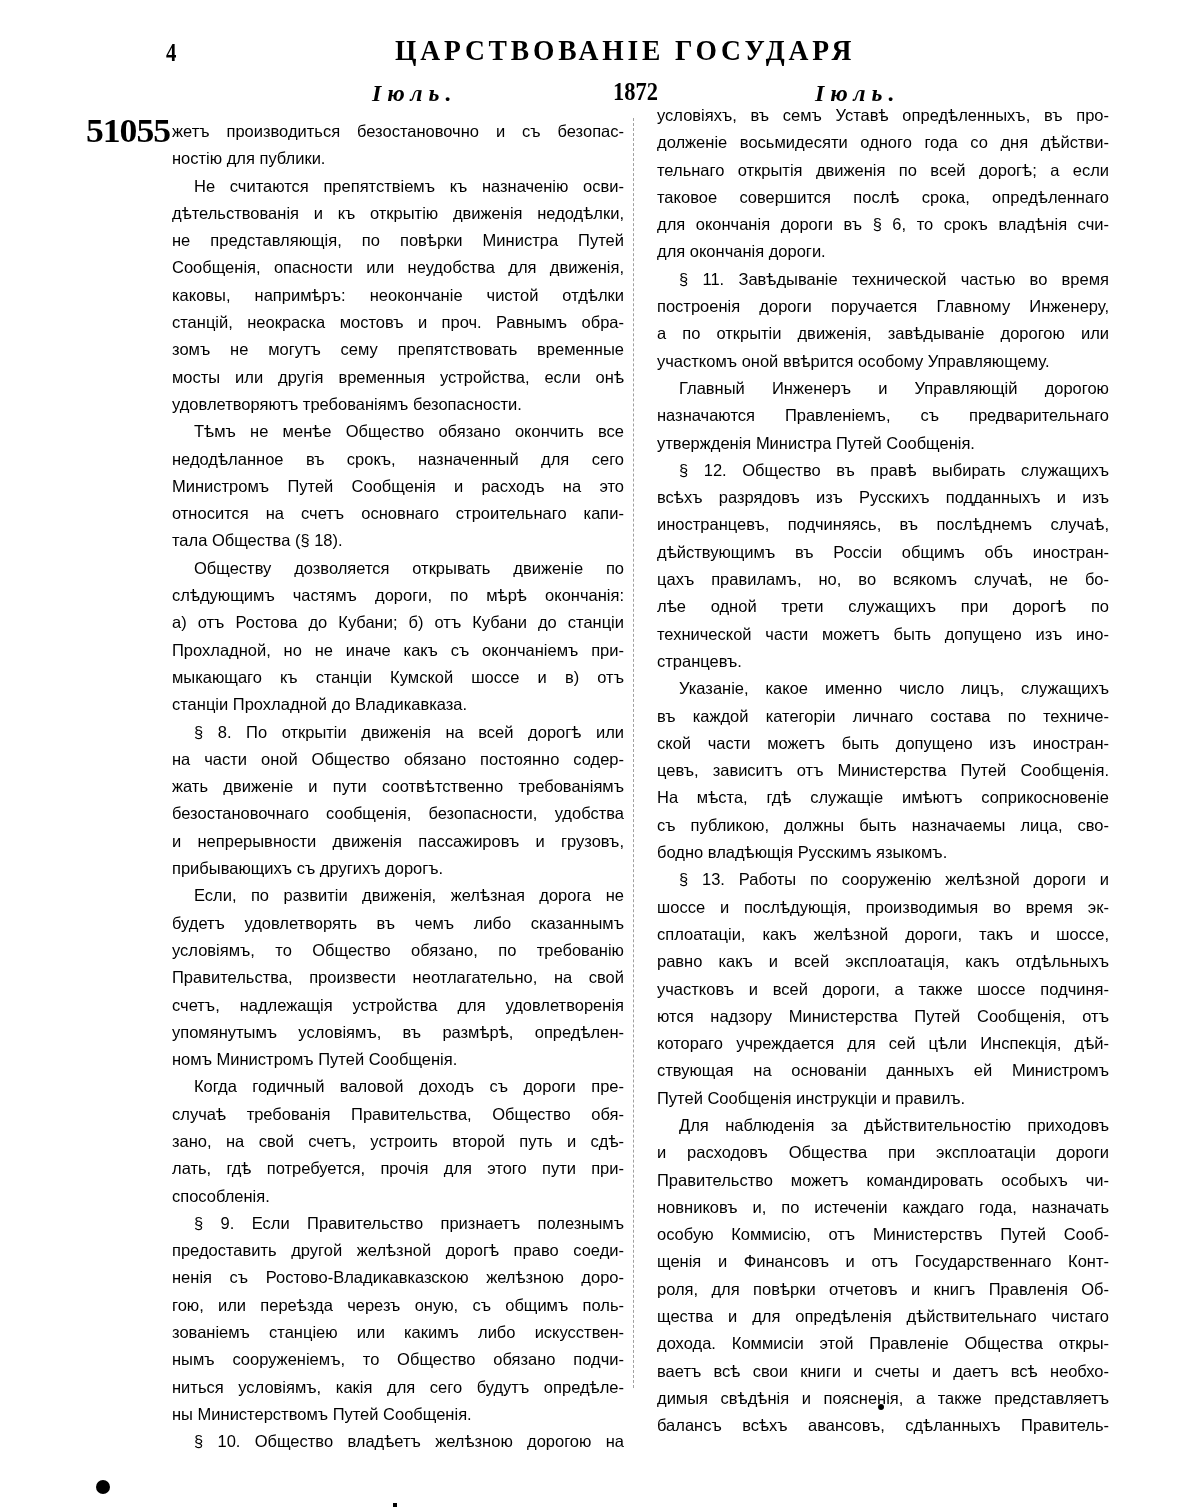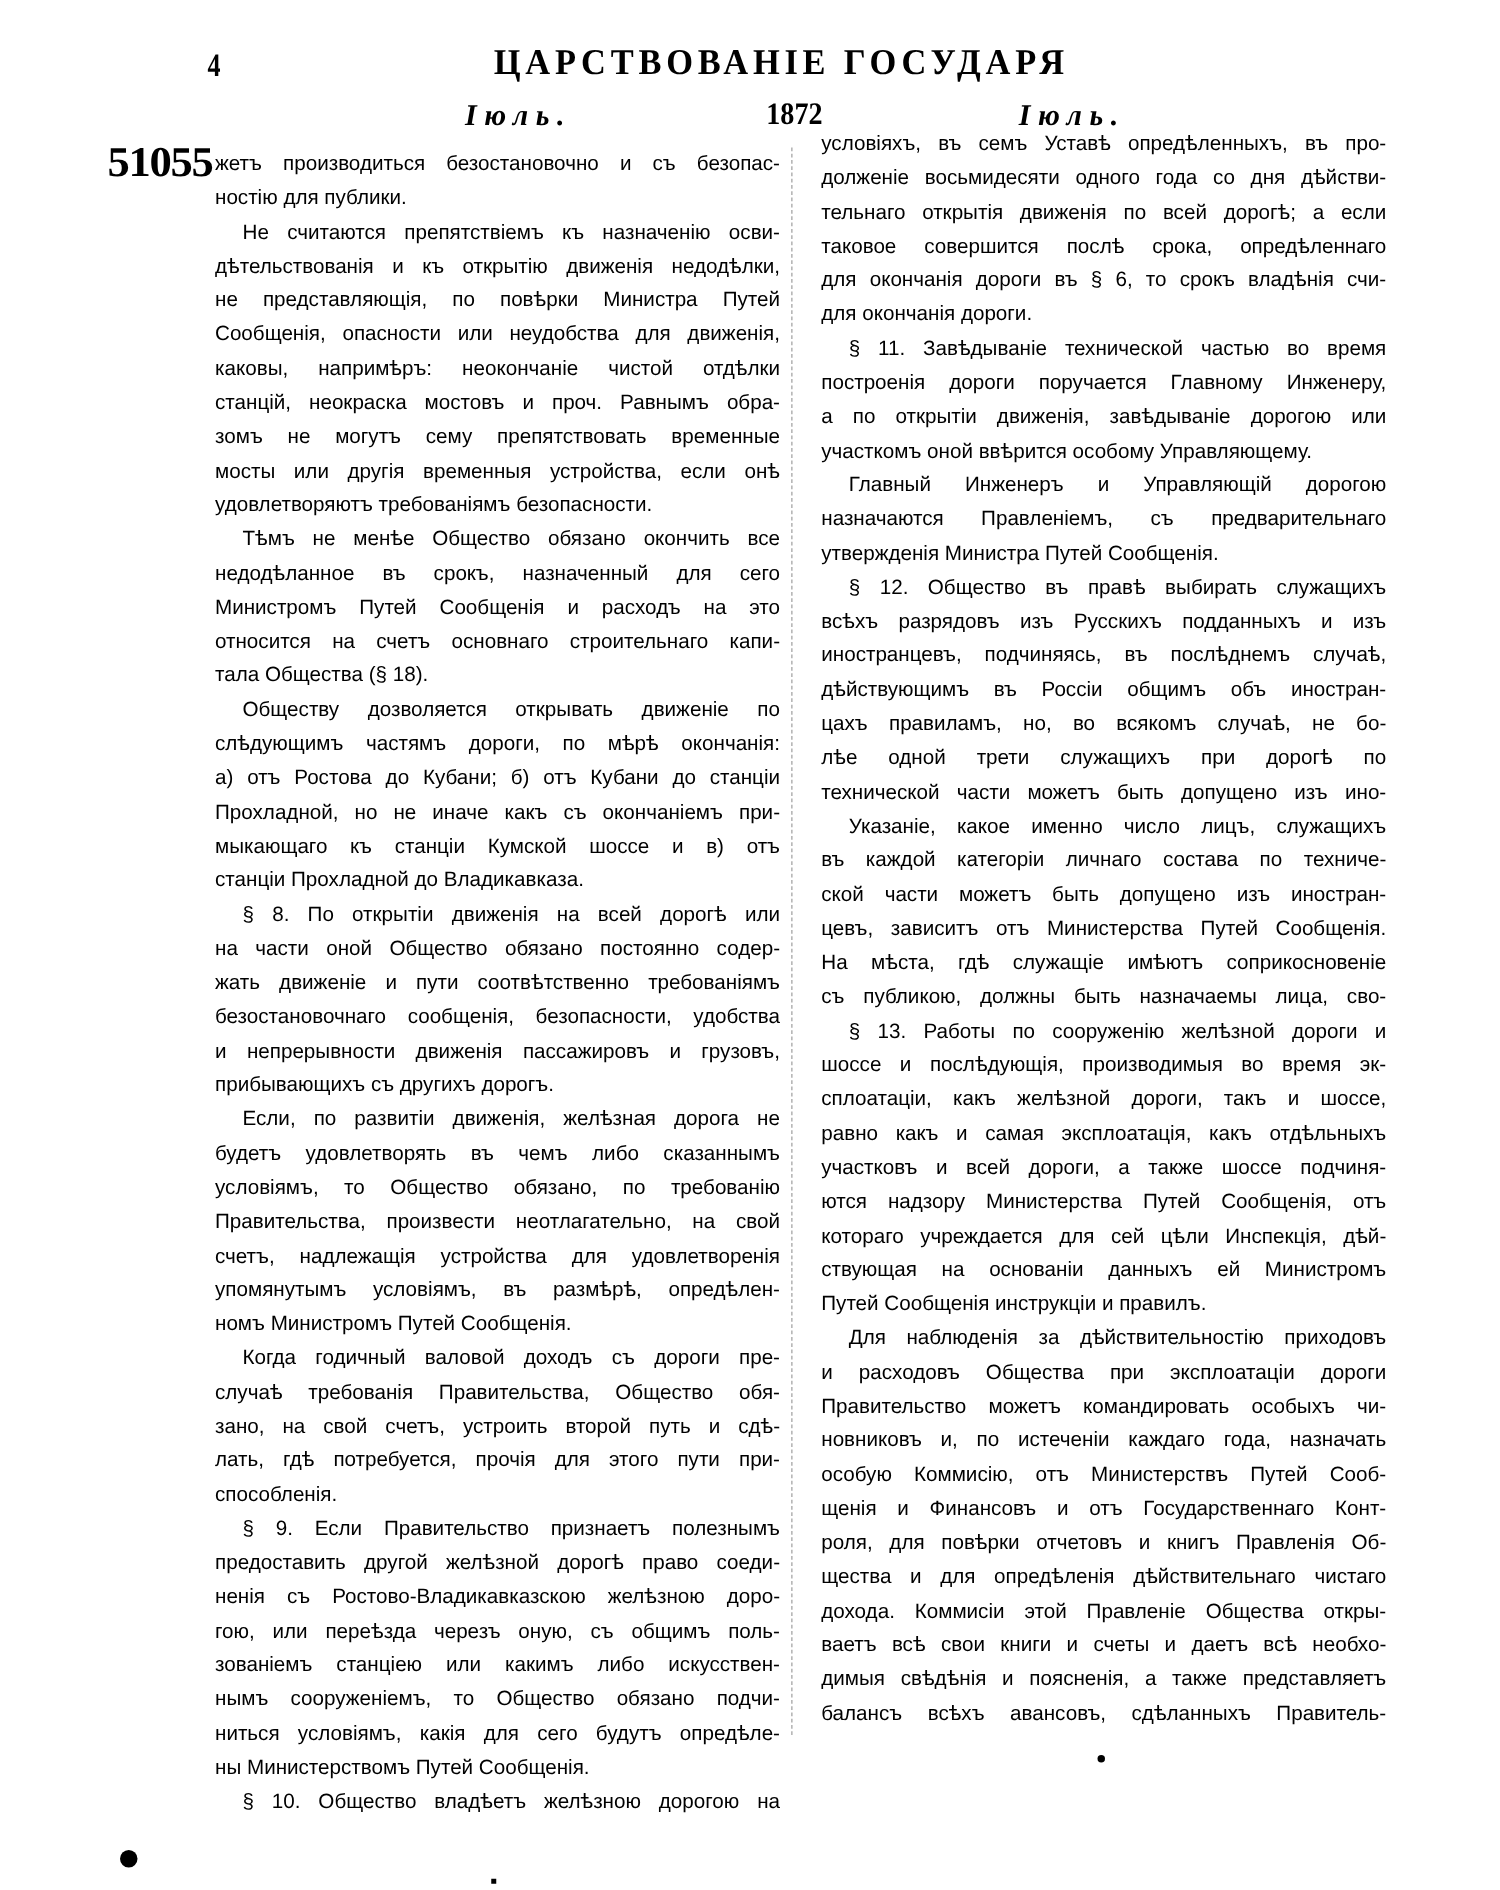--- a/index.html
+++ b/index.html
@@ -98,30 +98,32 @@
       <div class="line indent">Главный Инженеръ и Управляющій дорогою</div>
       <div class="line">назначаются Правленіемъ, съ предварительнаго</div>
       <div class="line last">утвержденія Министра Путей Сообщенія.</div>
       <div class="line indent">§ 12. Общество въ правѣ выбирать служащихъ</div>
       <div class="line">всѣхъ разрядовъ изъ Русскихъ подданныхъ и изъ</div>
       <div class="line">иностранцевъ, подчиняясь, въ послѣднемъ случаѣ,</div>
       <div class="line">дѣйствующимъ въ Россіи общимъ объ иностран-</div>
       <div class="line">цахъ правиламъ, но, во всякомъ случаѣ, не бо-</div>
       <div class="line">лѣе одной трети служащихъ при дорогѣ по</div>
       <div class="line">технической части можетъ быть допущено изъ ино-</div>
+      <div class="line last">странцевъ.</div>
       <div class="line indent">Указаніе, какое именно число лицъ, служащихъ</div>
       <div class="line">въ каждой категоріи личнаго состава по техниче-</div>
       <div class="line">ской части можетъ быть допущено изъ иностран-</div>
       <div class="line">цевъ, зависитъ отъ Министерства Путей Сообщенія.</div>
       <div class="line">На мѣста, гдѣ служащіе имѣютъ соприкосновеніе</div>
       <div class="line">съ публикою, должны быть назначаемы лица, сво-</div>
+      <div class="line last">бодно владѣющія Русскимъ языкомъ.</div>
       <div class="line indent">§ 13. Работы по сооруженію желѣзной дороги и</div>
       <div class="line">шоссе и послѣдующія, производимыя во время эк-</div>
       <div class="line">сплоатаціи, какъ желѣзной дороги, такъ и шоссе,</div>
-      <div class="line">равно какъ и самая эксплоатація, какъ отдѣльныхъ</div>
+      <div class="line">равно какъ и всей эксплоатація, какъ отдѣльныхъ</div>
       <div class="line">участковъ и всей дороги, а также шоссе подчиня-</div>
       <div class="line">ются надзору Министерства Путей Сообщенія, отъ</div>
       <div class="line">котораго учреждается для сей цѣли Инспекція, дѣй-</div>
       <div class="line">ствующая на основаніи данныхъ ей Министромъ</div>
       <div class="line last">Путей Сообщенія инструкціи и правилъ.</div>
       <div class="line indent">Для наблюденія за дѣйствительностію приходовъ</div>
       <div class="line">и расходовъ Общества при эксплоатаціи дороги</div>
       <div class="line">Правительство можетъ командировать особыхъ чи-</div>
       <div class="line">новниковъ и, по истеченіи каждаго года, назначать</div>
       <div class="line">особую Коммисію, отъ Министерствъ Путей Сооб-</div>

